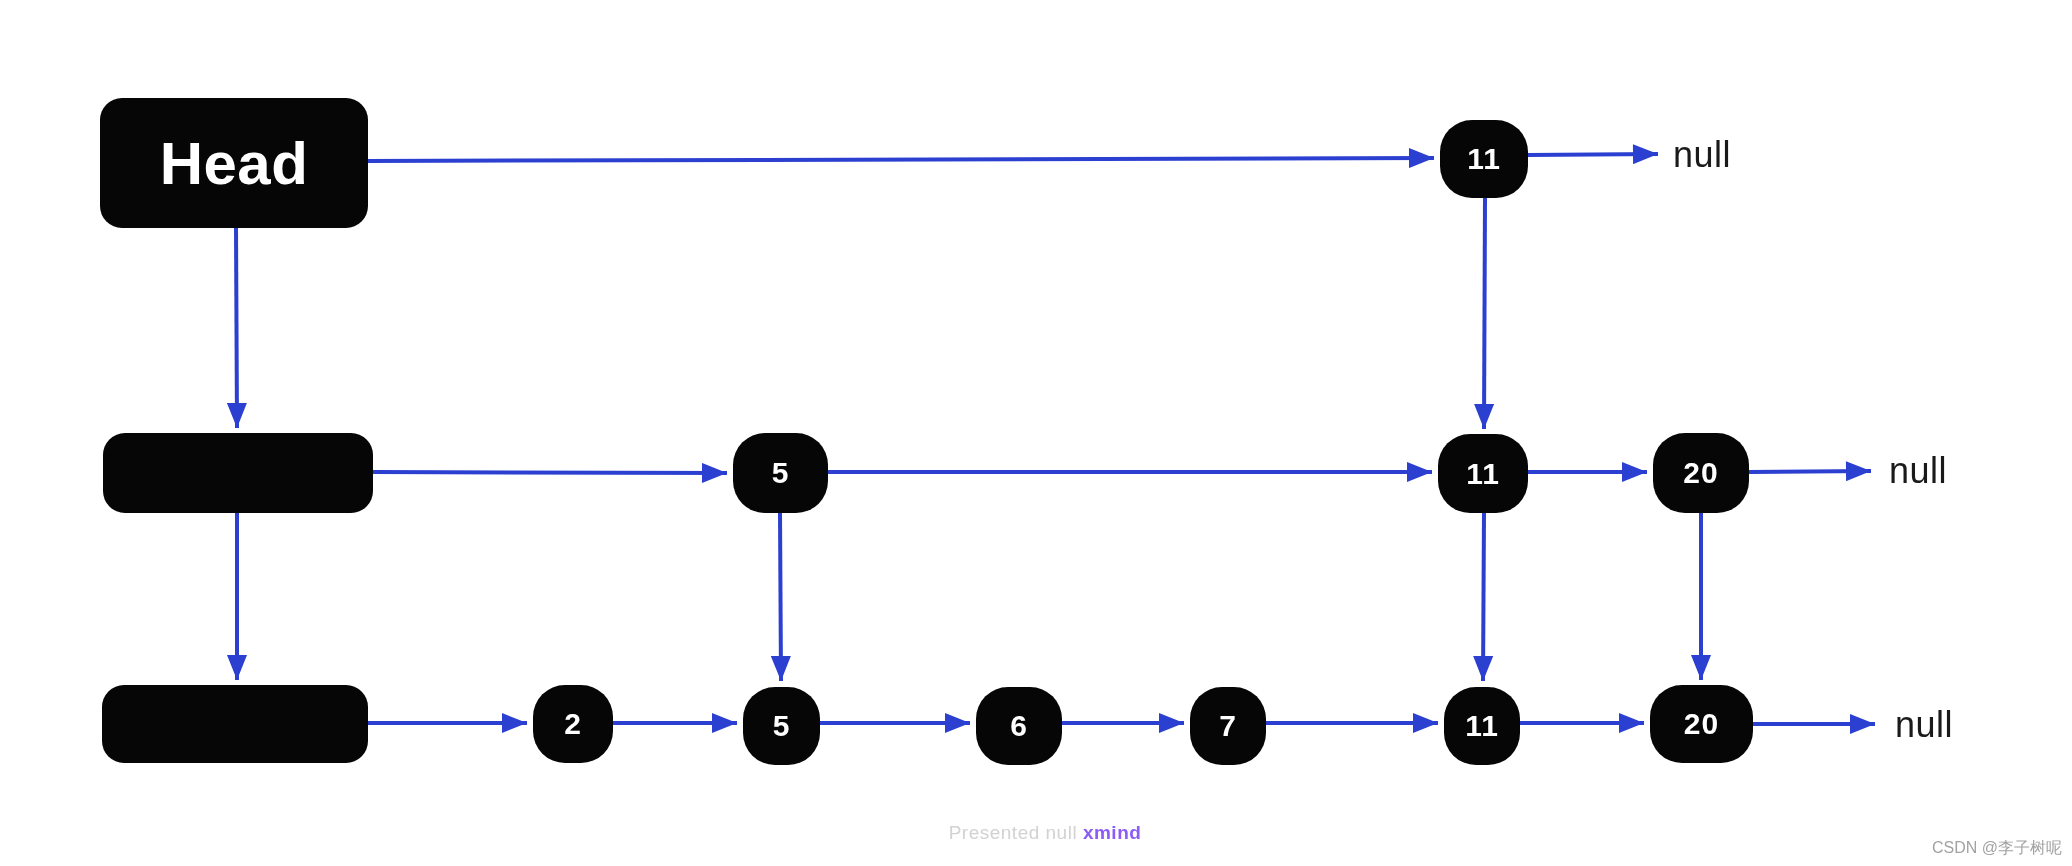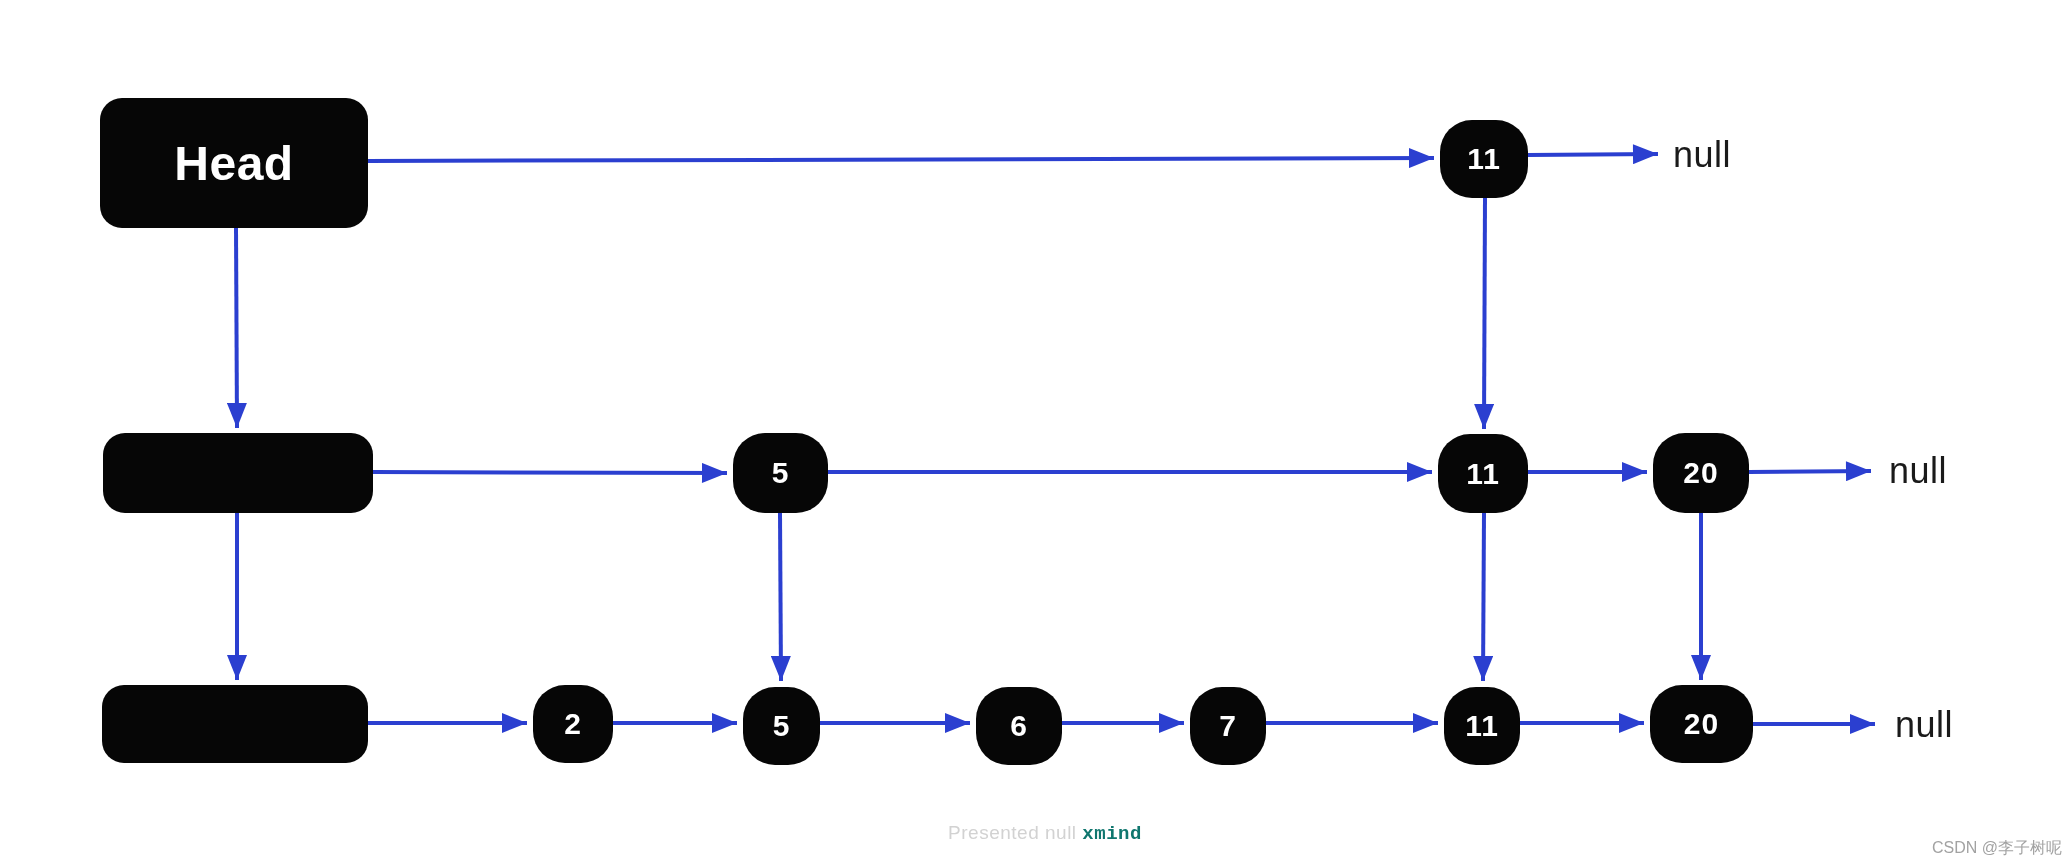--- a/index.html
+++ b/index.html
@@ -30,21 +30,21 @@
     display: flex;
     align-items: center;
     justify-content: center;
     font-weight: 600;
     font-size: 30px;
     letter-spacing: 1px;
     box-sizing: border-box;
   }
   .node--head {
     border-radius: 22px;
-    font-size: 48px;
+    font-size: 60px;
     font-weight: 700;
     letter-spacing: 0.5px;
   }
   .null-label {
     position: absolute;
     transform: translate(-50%, -50%);
     color: #1a1a1a;
     font-size: 36px;
     font-weight: 500;
     letter-spacing: 0.5px;
@@ -54,23 +54,22 @@
     position: absolute;
     left: 1045px;
     top: 833px;
     transform: translate(-50%, -50%);
     font-size: 19px;
     color: #d2d2d2;
     white-space: nowrap;
     letter-spacing: 0.5px;
   }
   .wm-xmind b {
-    color: #0f766e;
+    color: #8b5cf6;
     font-weight: 700;
-    font-family: Liberation Mono, monospace;
   }
   .wm-csdn {
     position: absolute;
     right: 10px;
     top: 848px;
     transform: translateY(-50%);
     font-size: 16px;
     color: #a2a2a2;
     text-shadow: 1px 1px 0 rgba(255,255,255,0.9);
     white-space: nowrap;

